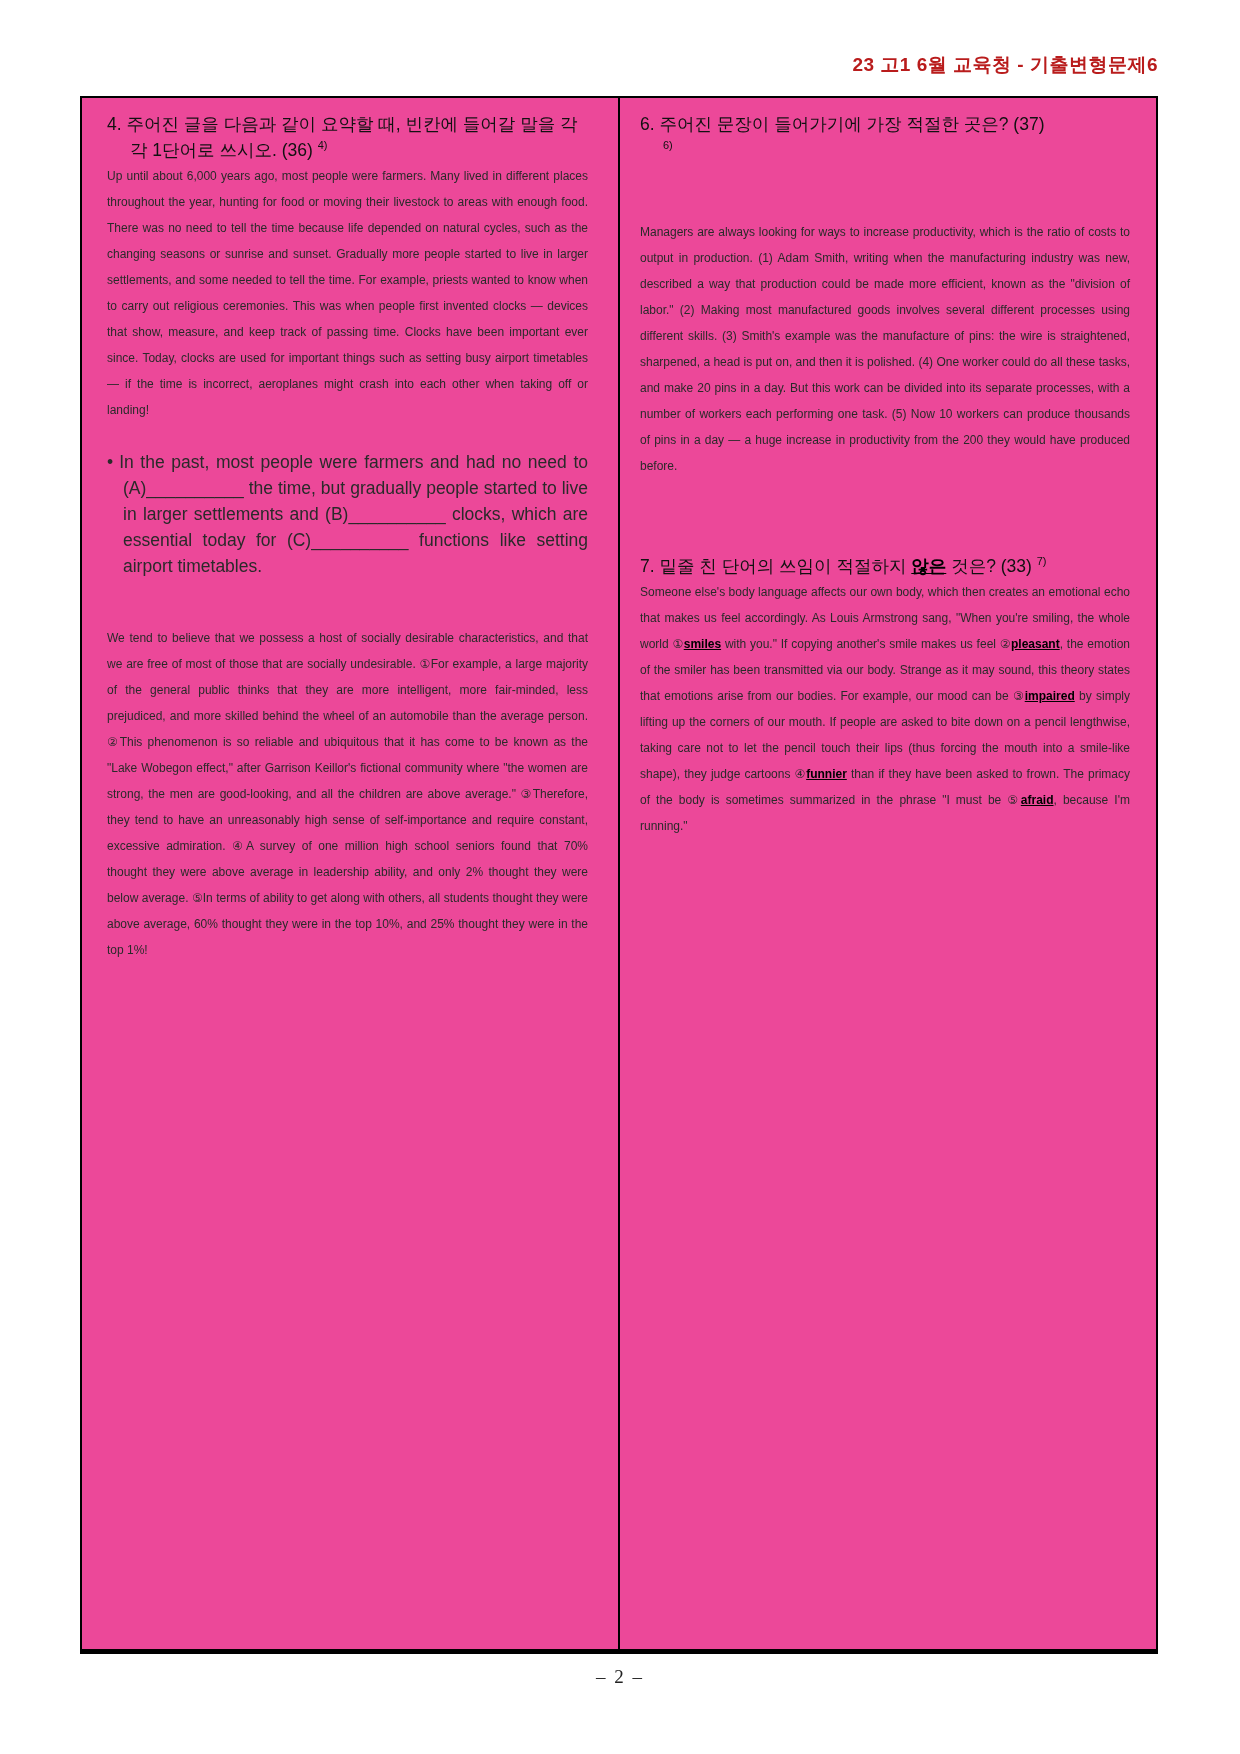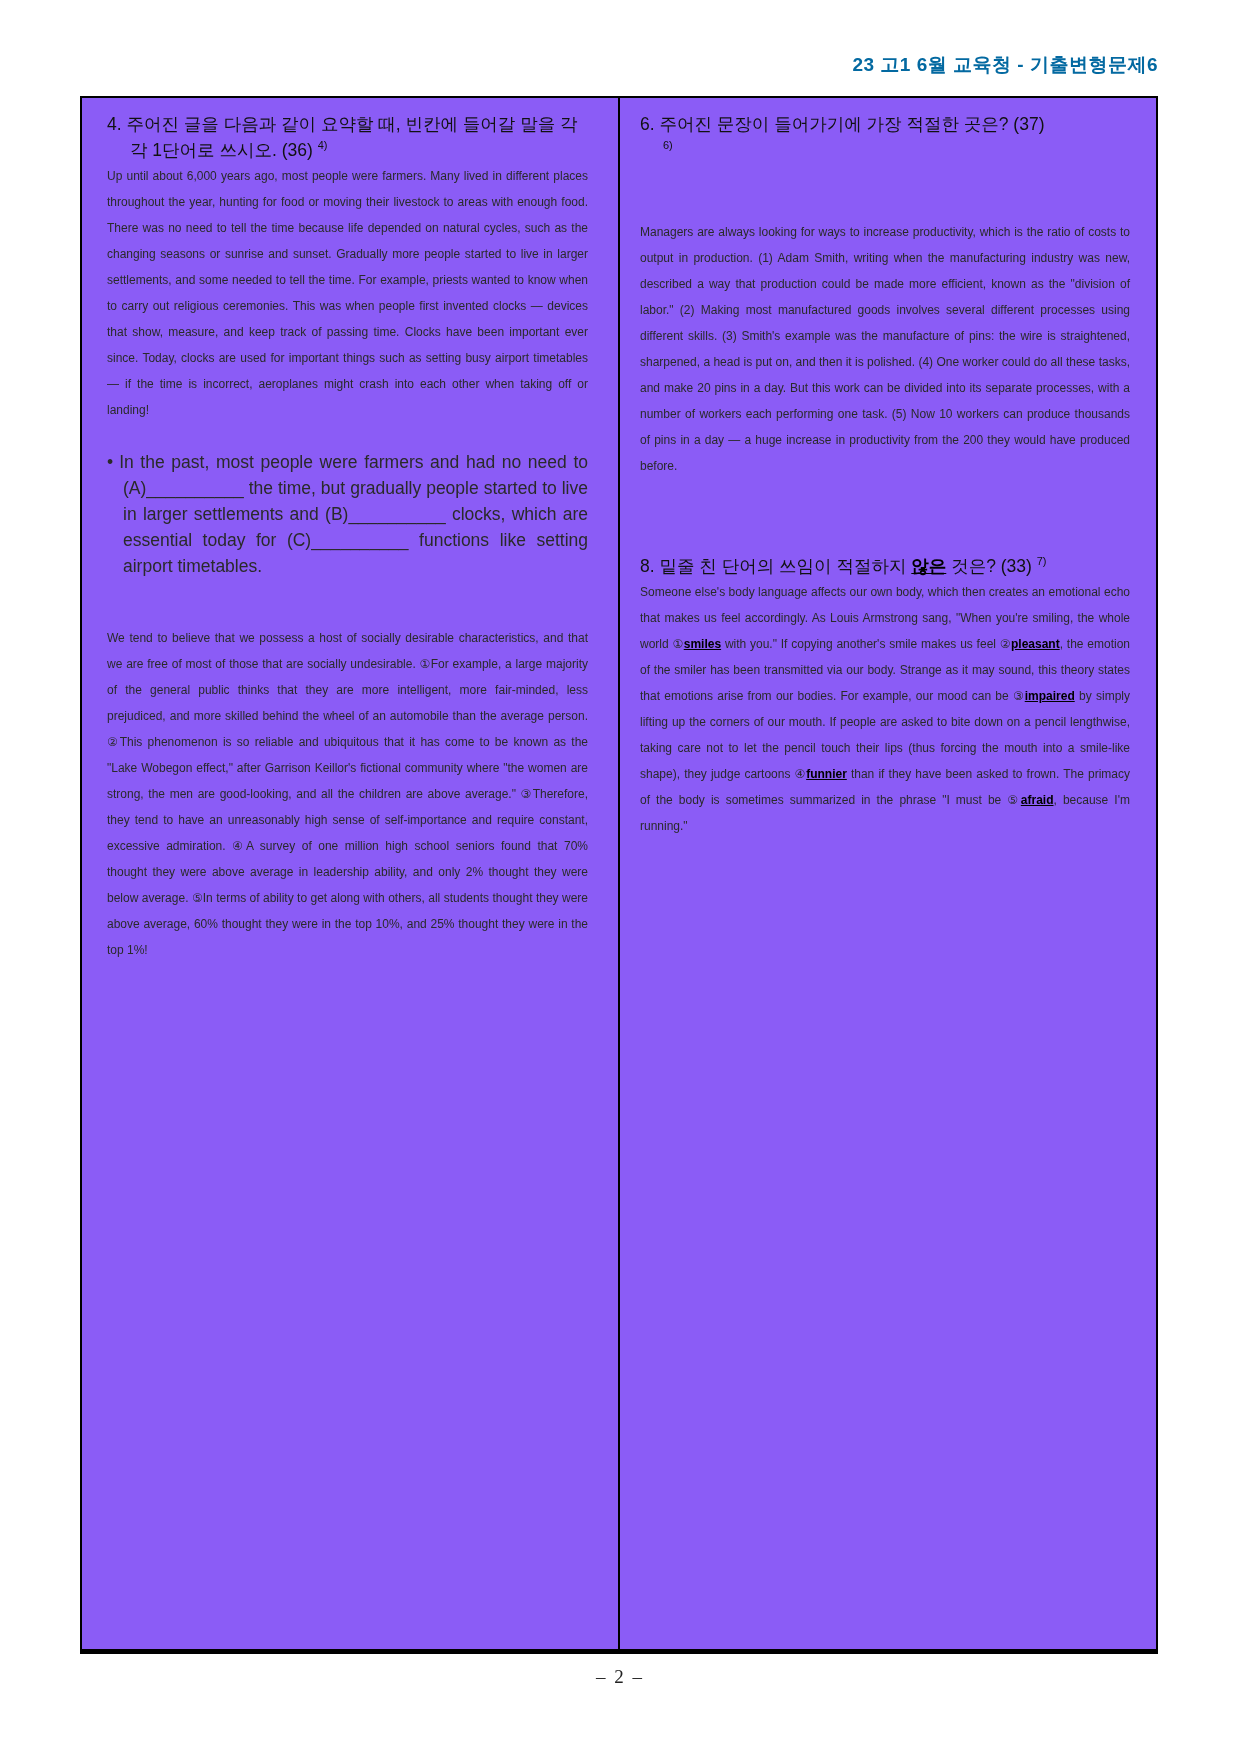--- a/index.html
+++ b/index.html
@@ -13,34 +13,34 @@
     position: relative;
     font-family: "Liberation Sans", "DejaVu Sans", sans-serif;
     color: #1b1b1b;
   }
   .header-title {
     position: absolute;
     top: 52px;
     right: 82px;
     font-size: 19px;
     font-weight: bold;
-    color: #0369a1;
+    color: #b91c1c;
     letter-spacing: 0.5px;
   }
   .content-box {
     position: absolute;
     left: 80px;
     top: 96px;
     width: 1078px;
     height: 1558px;
     border: 2px solid #000;
     border-bottom-width: 5px;
     box-sizing: border-box;
     display: flex;
-    background: #8b5cf6;
+    background: #ec4899;
   }
   .col {
     box-sizing: border-box;
     padding-top: 13px;
   }
   .col-left {
     width: 536px;
     padding-left: 25px;
     padding-right: 30px;
   }
@@ -136,21 +136,21 @@
   <div class="col-divider"></div>
 
   <div class="col col-right">
 
     <div>
       <p class="q-header hang"><span>6. 주어진 문장이 들어가기에 가장 적절한 곳은? (37)</span><br><sup class="fn">6)</sup></p>
       <p class="passage q6-passage">Managers are always looking for ways to increase productivity, which is the ratio of costs to output in production. (1) Adam Smith, writing when the manufacturing industry was new, described a way that production could be made more efficient, known as the "division of labor." (2) Making most manufactured goods involves several different processes using different skills. (3) Smith's example was the manufacture of pins: the wire is straightened, sharpened, a head is put on, and then it is polished. (4) One worker could do all these tasks, and make 20 pins in a day. But this work can be divided into its separate processes, with a number of workers each performing one task. (5) Now 10 workers can produce thousands of pins in a day — a huge increase in productivity from the 200 they would have produced before.</p>
     </div>
 
     <div class="q7-block">
-      <p class="q-header"><span>8. 밑줄 친 단어의 쓰임이 적절하지 </span><span class="bu">않은</span><span> 것은? (33) </span><sup class="fn">7)</sup></p>
+      <p class="q-header"><span>7. 밑줄 친 단어의 쓰임이 적절하지 </span><span class="bu">않은</span><span> 것은? (33) </span><sup class="fn">7)</sup></p>
       <p class="passage"><span>Someone else's body language affects our own body, which then creates an emotional echo that makes us feel accordingly. As Louis Armstrong sang, "When you're smiling, the whole world ①</span><span class="bu">smiles</span><span> with you." If copying another's smile makes us feel ②</span><span class="bu">pleasant</span><span>, the emotion of the smiler has been transmitted via our body. Strange as it may sound, this theory states that emotions arise from our bodies. For example, our mood can be ③</span><span class="bu">impaired</span><span> by simply lifting up the corners of our mouth. If people are asked to bite down on a pencil lengthwise, taking care not to let the pencil touch their lips (thus forcing the mouth into a smile-like shape), they judge cartoons ④</span><span class="bu">funnier</span><span> than if they have been asked to frown. The primacy of the body is sometimes summarized in the phrase "I must be ⑤</span><span class="bu">afraid</span><span>, because I'm running."</span></p>
     </div>
 
   </div>
 
 </div>
 
 <div class="page-footer">– 2 –</div>
 
 </body></html>

